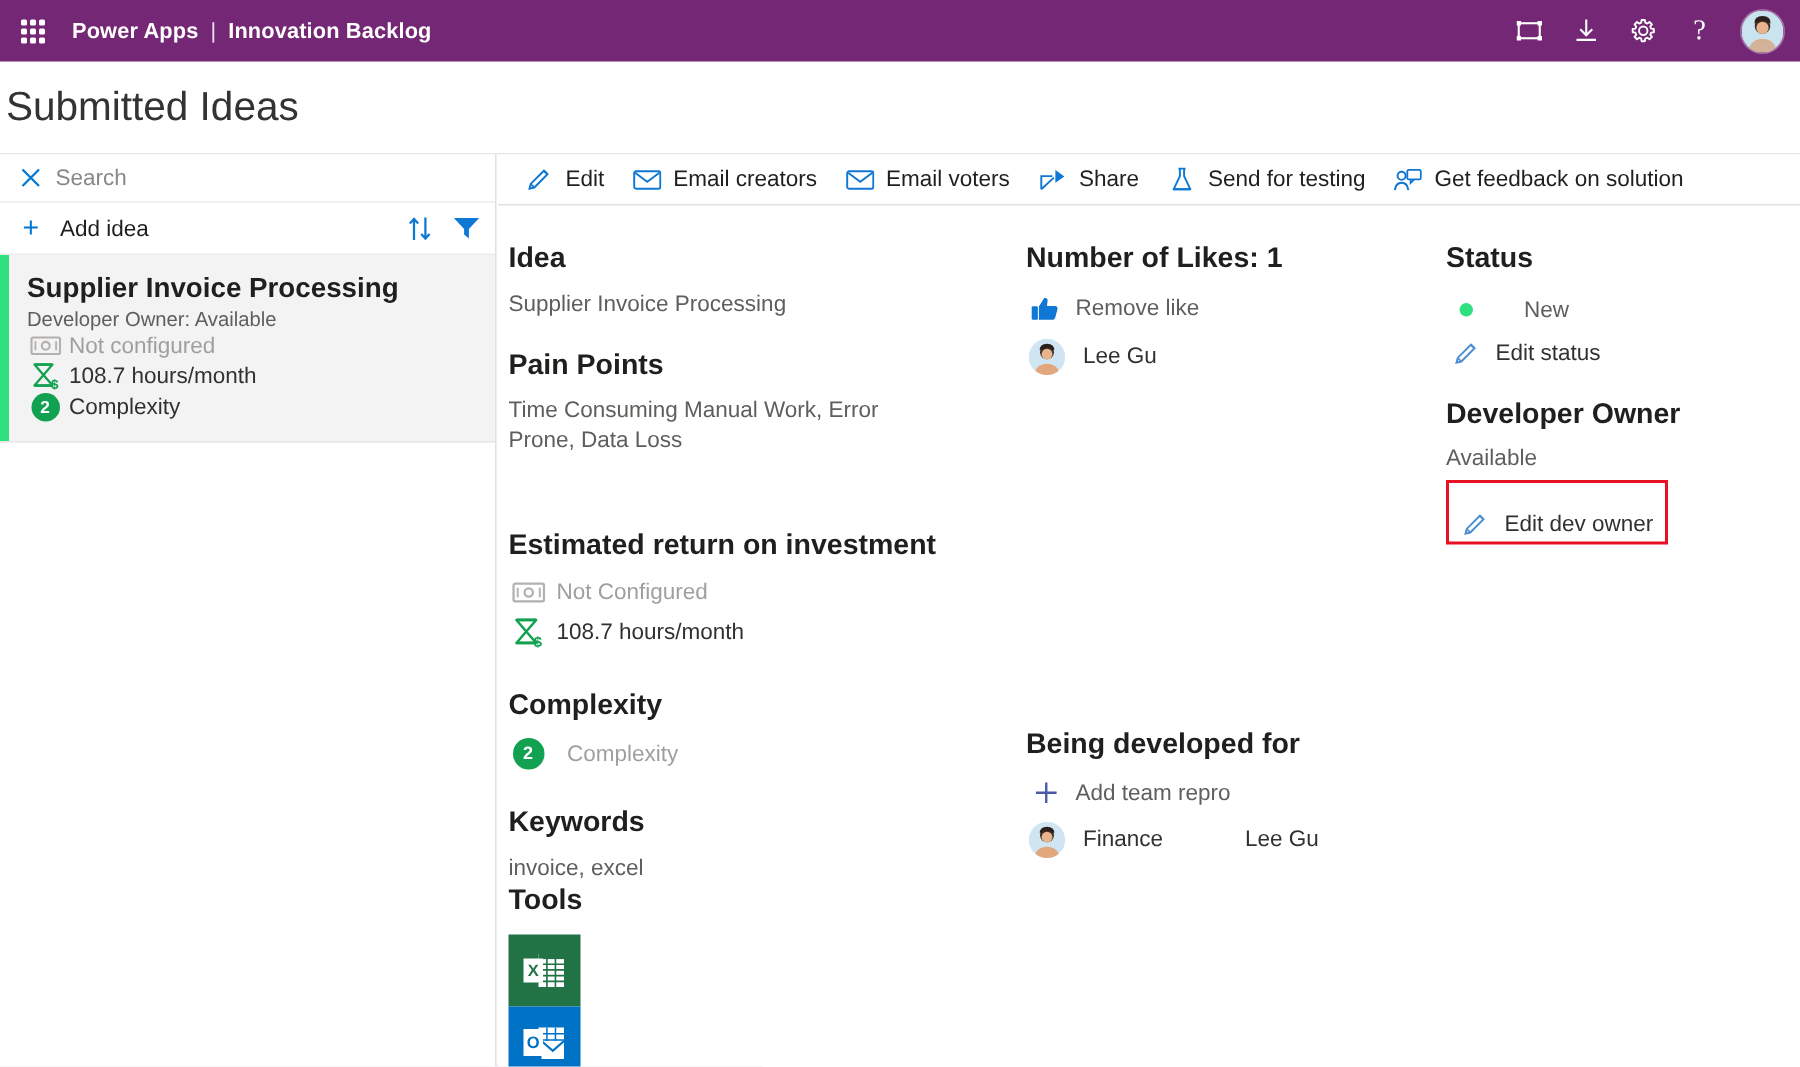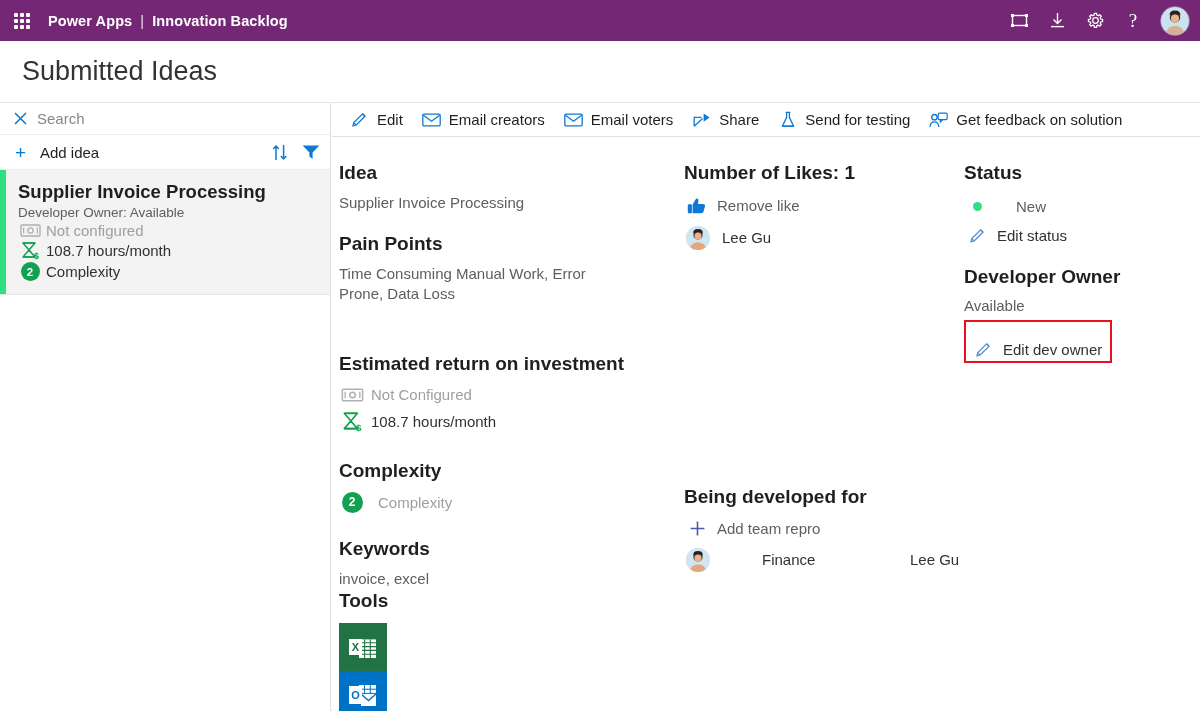--- a/index.html
+++ b/index.html
@@ -72,21 +72,21 @@
   
   .page-title-bar {
     position: absolute; top: 41px; left: 0;
     width: 1200px; height: 62px;
     border-bottom: 1px solid #e6e6e6;
     display: flex; align-items: center;
   }
   .page-title {
     font-size: 27px;
     color: #333333;
-    padding-left: 22px;
+    padding-left: 4px;
     font-weight: normal;
   }
 
   
   .left-col {
     position: absolute; top: 103px; left: 0;
     width: 331px; height: 608px;
     border-right: 1px solid #e1e1e1;
     background: #ffffff;
   }
@@ -520,21 +520,21 @@
 
         <div class="link-row" style="margin-top:11px;">
           <span class="ic">
             <svg width="17" height="17" viewBox="0 0 17 17" aria-hidden="true">
               <path d="M8.5 1.6 L8.5 15.4 M1.6 8.5 L15.4 8.5" stroke="#4a5aa8" stroke-width="1.6"></path>
             </svg>
           </span>
           <span>Add team repro</span>
         </div>
 
-        <div class="person-row" style="margin-top:11px; margin-left:2px;gap:40px;">
+        <div class="person-row" style="margin-top:11px; margin-left:2px;">
           <span class="avatar-sm">
             <svg width="24" height="24" viewBox="0 0 28 28" aria-hidden="true">
               <rect width="28" height="28" fill="#cfe6f2"></rect>
               <circle cx="14" cy="10.4" r="5.4" fill="#3a2b24"></circle>
               <circle cx="14" cy="11.8" r="4.2" fill="#e8b48e"></circle>
               <path d="M8.4 8.8q5.6-4.4 11.2 0 .2-5.2-5.6-5.2t-5.6 5.2z" fill="#2b1f1a"></path>
               <path d="M4 28c.9-6 4.8-8.8 10-8.8S23.1 22 24 28z" fill="#e3a77e"></path>
             </svg>
           </span>
           <span style="width:108px;">Finance</span>

